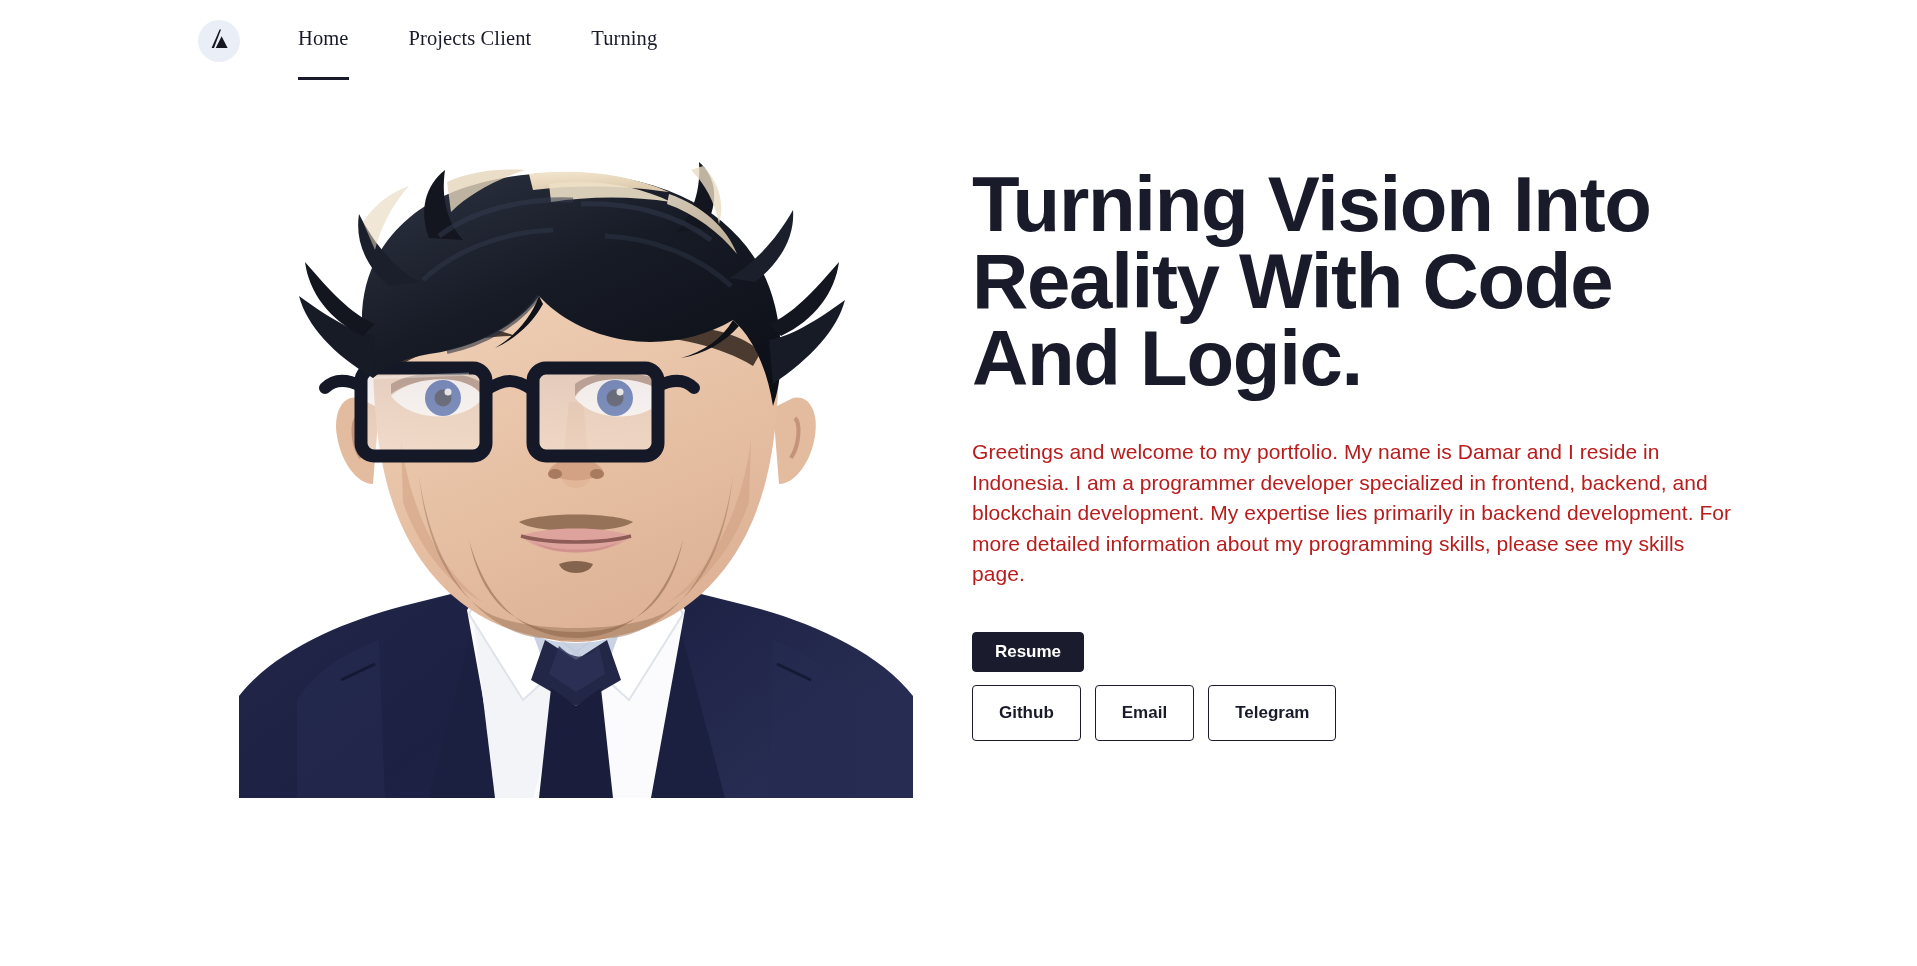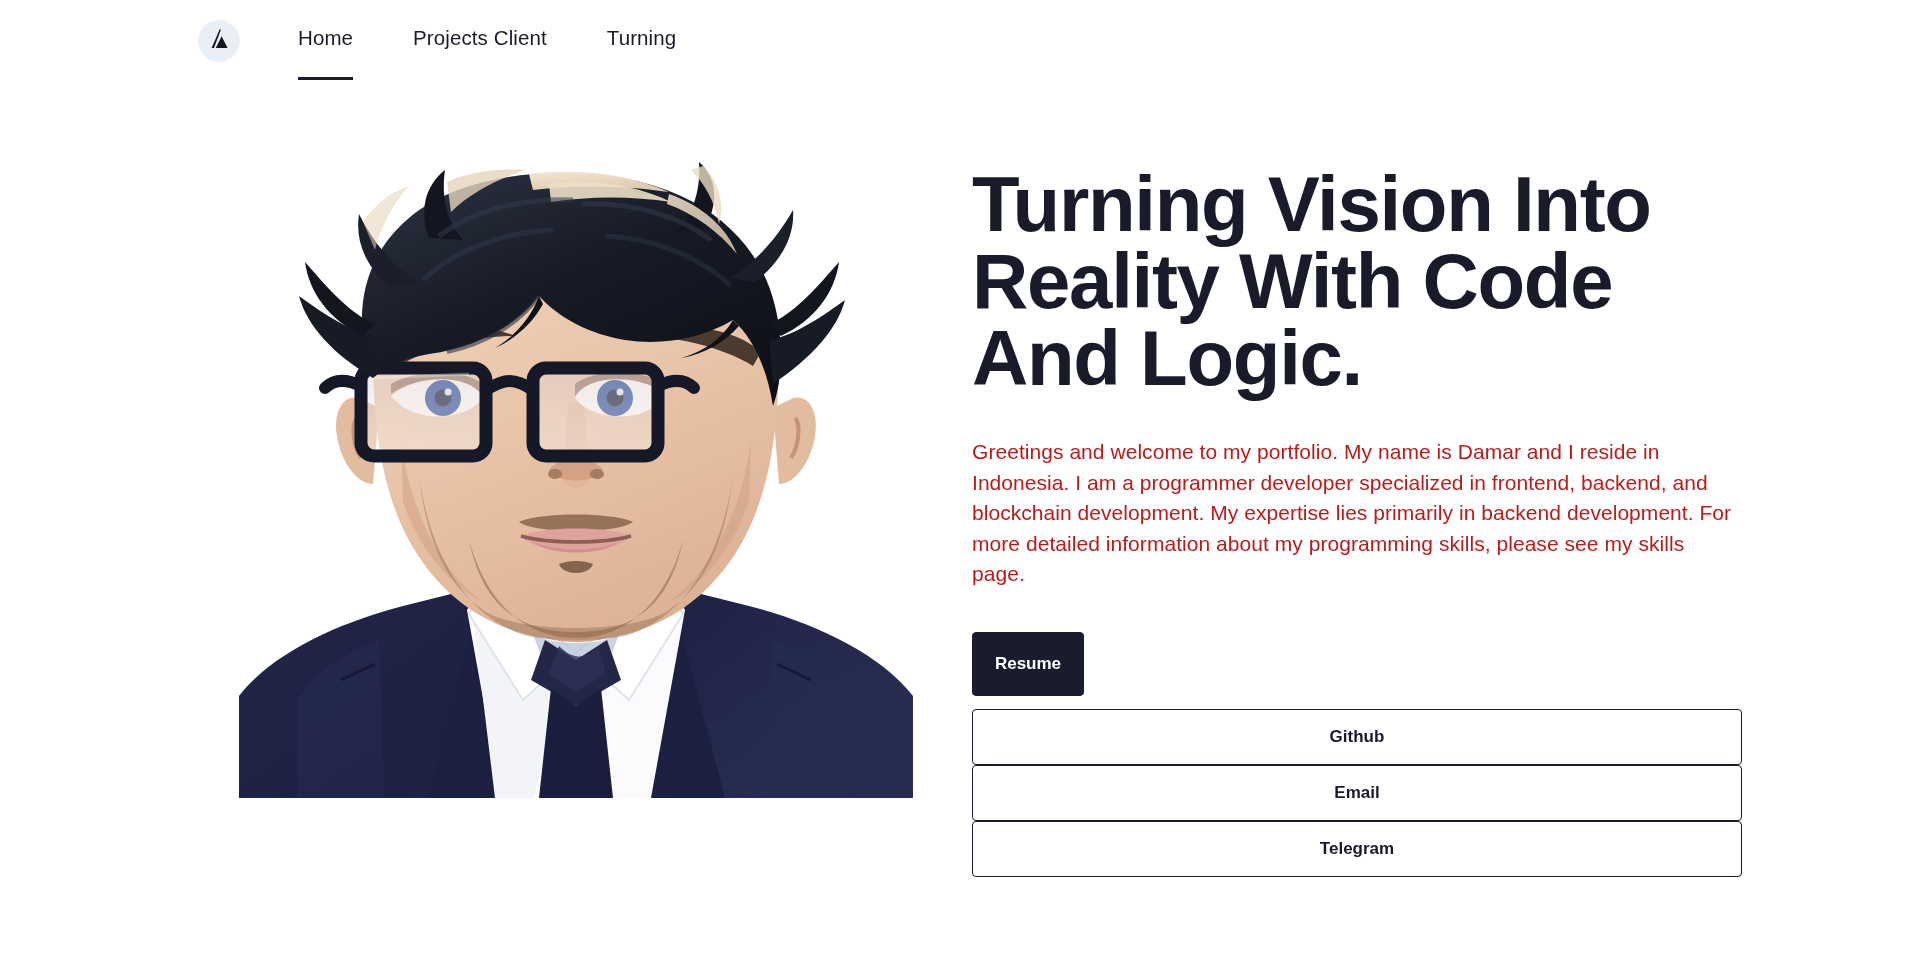--- a/index.html
+++ b/index.html
@@ -42,20 +42,21 @@
     justify-content: center;
     flex: 0 0 auto;
     margin-top: 2px;
   }
 
   .nav-links {
     display: flex;
     align-items: flex-start;
     margin-left: 28px;
     height: 62px;
+    font-family: Liberation Serif, serif;
   }
 
   .nav-item {
     position: relative;
     font-size: 20.5px;
     color: #1a1b2a;
     letter-spacing: 0.1px;
     padding: 8px 30px 0 30px;
     height: 62px;
     cursor: pointer;
@@ -133,30 +134,29 @@
     font-weight: bold;
     cursor: pointer;
     border-radius: 4px;
     line-height: 1;
   }
 
   .btn-primary {
     background: #1a1b2c;
     color: #ffffff;
     border: 1px solid #1a1b2c;
-    height: 64px;
+    height: 40px;
     padding: 0 12px;
     min-width: 112px;
   }
 
   .btn-secondary-row {
     margin-top: 13px;
     display: flex;
-    gap: 0;
-    flex-direction: column;
+    gap: 14px;
   }
 
   .btn-outline {
     background: #ffffff;
     color: #1a1b2a;
     border: 1.5px solid #1a1b2c;
     height: 56px;
     padding: 0 26px;
   }
 </style>

